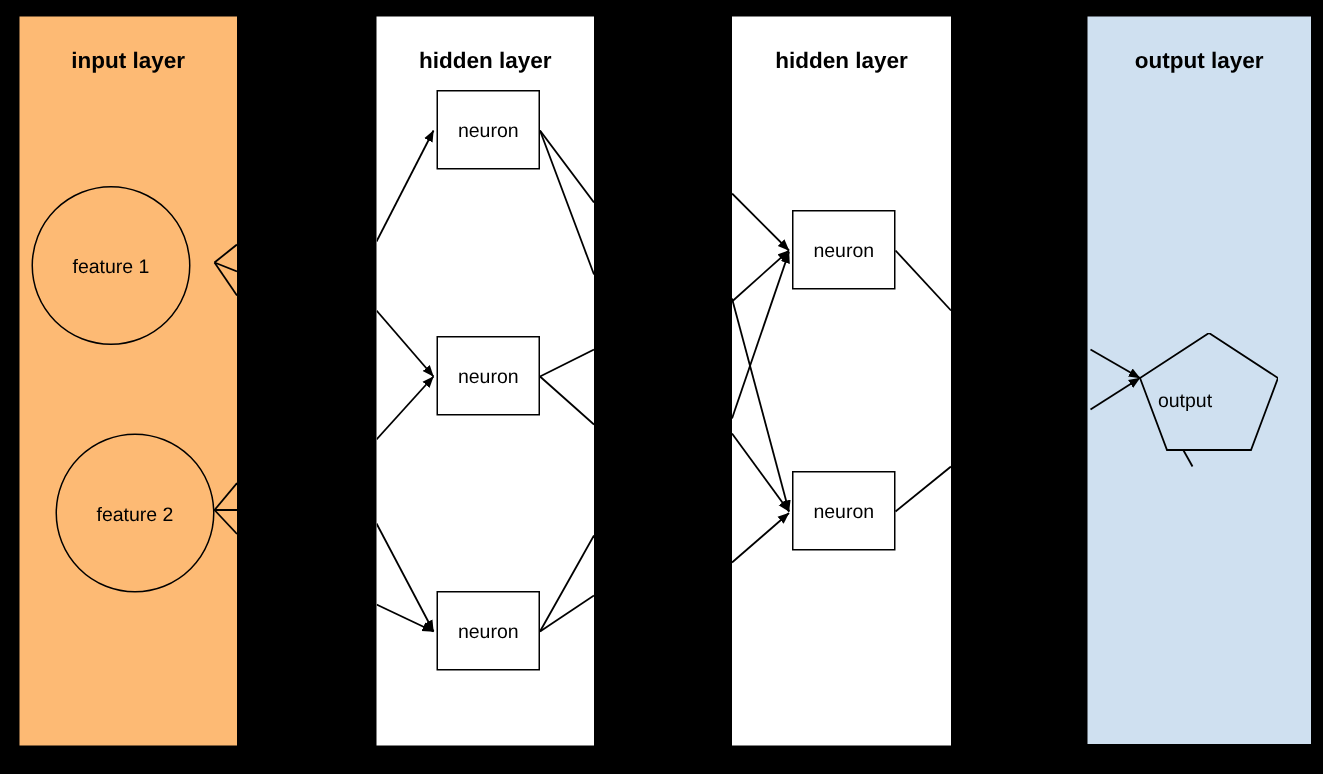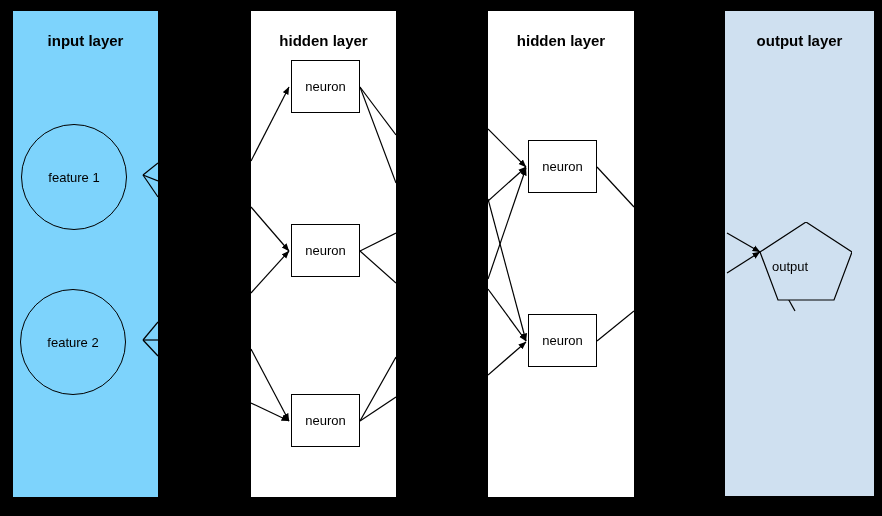--- a/index.html
+++ b/index.html
@@ -23,40 +23,40 @@
   .circle-node{position:absolute;border:1.2px solid #000;border-radius:50%;background:transparent;box-sizing:border-box;}
   .box-node{position:absolute;border:1.2px solid #000;background:transparent;box-sizing:border-box;}
   .poly-node{position:absolute;}
   .edge-layer{position:absolute;left:0;top:0;width:100%;height:100%;pointer-events:none;}
 </style>
 </head>
 <body>
 
 <div id="stage">
 
-  <div class="panel" style="left:13px;top:11px;width:145px;height:486px;background:#7dd3fc;">
+  <div class="panel" style="left:13px;top:11px;width:145px;height:486px;background:#fdba74;">
     <div class="panel-title" style="top:22px;">input layer</div>
 
     <svg class="edge-layer" viewBox="0 0 145 486" width="145" height="486">
 
       <g stroke="#000" stroke-width="1.2" fill="none">
         <line x1="130" y1="164" x2="145" y2="152"></line>
         <line x1="130" y1="164" x2="145" y2="170"></line>
         <line x1="130" y1="164" x2="145" y2="186"></line>
         <line x1="130" y1="329" x2="145" y2="311"></line>
         <line x1="130" y1="329" x2="145" y2="329"></line>
         <line x1="130" y1="329" x2="145" y2="345"></line>
       </g>
     </svg>
 
     <div class="circle-node" style="left:8px;top:113px;width:106px;height:106px;">
       <span class="node-label">feature 1</span>
     </div>
 
-    <div class="circle-node" style="left:7px;top:278px;width:106px;height:106px;">
+    <div class="circle-node" style="left:24px;top:278px;width:106px;height:106px;">
       <span class="node-label">feature 2</span>
     </div>
   </div>
 
   <div class="panel" style="left:251px;top:11px;width:145px;height:486px;background:#ffffff;">
     <div class="panel-title" style="top:22px;">hidden layer</div>
 
     <svg class="edge-layer" viewBox="0 0 145 486" width="145" height="486">
       <defs>
         <marker id="ah2" markerWidth="7" markerHeight="7" refX="6.2" refY="3" orient="auto" markerUnits="strokeWidth">

